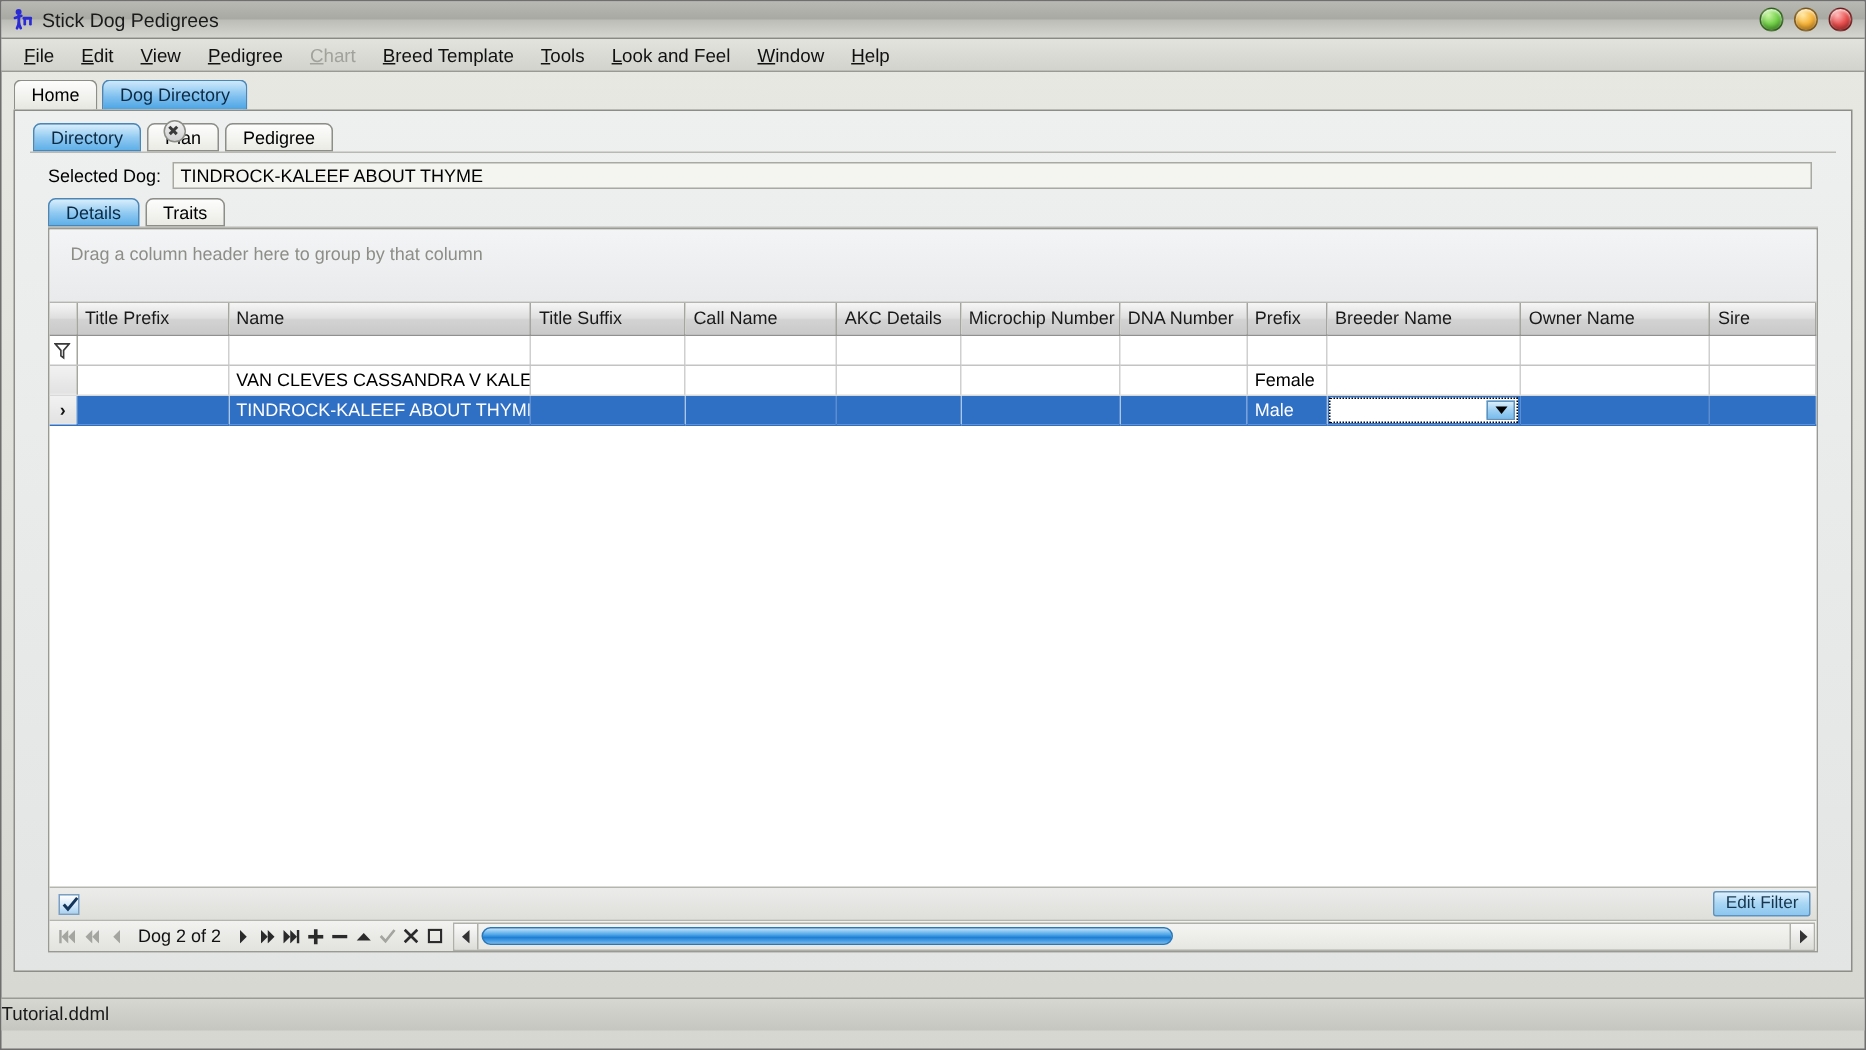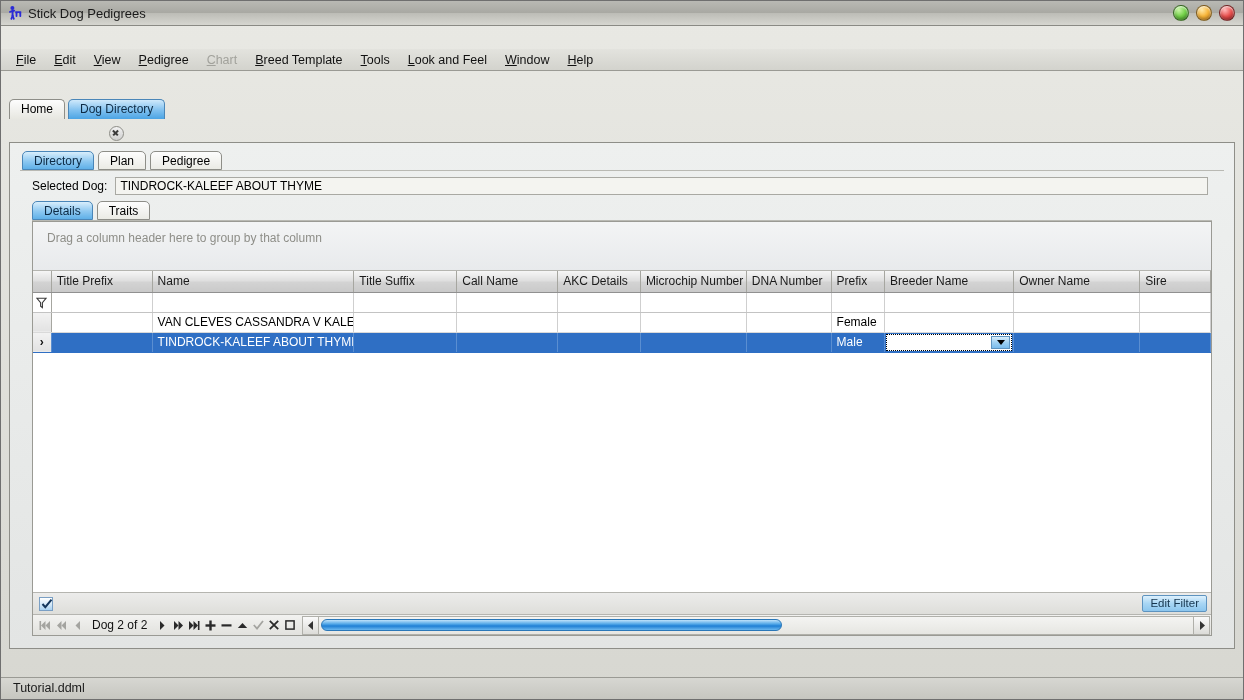--- a/index.html
+++ b/index.html
@@ -12,21 +12,20 @@
     background: #d4d0c8;
   }
   .app {
     position: relative;
     width: 1244px; height: 700px;
     background: linear-gradient(180deg,#e9e9e4 0%, #d7d7d1 100%);
     border: 1px solid #6f6f6f;
     box-sizing: border-box;
     display: flex;
     flex-direction: column;
-    gap: 23px;
   }
 
   
   .titlebar {
     height: 25px;
     background: linear-gradient(180deg,#b9b9b4 0%,#a9a9a3 48%,#bdbdb7 52%,#d6d6d0 100%);
     border-bottom: 1px solid #8a8a84;
     display: flex; align-items: center;
     padding: 0 4px 0 5px;
     box-sizing: border-box;
@@ -98,21 +97,21 @@
   }
   .tab-close::before, .tab-close::after {
     content: ""; position: absolute; left: 2px; top: 5px;
     width: 7px; height: 1.6px; background: #3a3a3a;
   }
   .tab-close::before { transform: rotate(45deg); }
   .tab-close::after  { transform: rotate(-45deg); }
 
   
   .content {
-    flex: 1; margin: 0 8px 0 8px;
+    flex: 1; margin: 0 8px 12px 8px;
     border: 1px solid #8e8e88;
     background: linear-gradient(180deg,#eef0ef 0%,#e3e5e4 100%);
     display: flex; flex-direction: column;
     box-sizing: border-box;
     overflow: hidden;
   }
 
   
   .strip {
     display: flex; align-items: flex-end;
@@ -311,25 +310,25 @@
   .sb-thumb {
     width: 53%; height: 12px; border-radius: 6px;
     background: linear-gradient(180deg,#bfe2fa 0%,#52a8e8 40%,#1f7fd4 60%,#6bb8ef 100%);
     border: 1px solid #2a77b8;
     box-sizing: border-box;
   }
 
   
   .statusbar {
     flex: none; height: 22px; line-height: 21px;
-    margin: 5px 0 0 0;
+    margin: 5px 0 12px 0;
     background: linear-gradient(180deg,#d7d7d2 0%,#c6c6c0 100%);
     border-top: 1px solid #9a9a94;
     font-size: 12.5px; color: #1a1a1a;
-    padding-left: 12px;
+    padding-left: 0;
     box-sizing: border-box;
   }
 </style>
 </head>
 <body>
 
 <div class="app">
 
   <div class="titlebar">
     <svg class="title-icon" viewBox="0 0 18 18">

